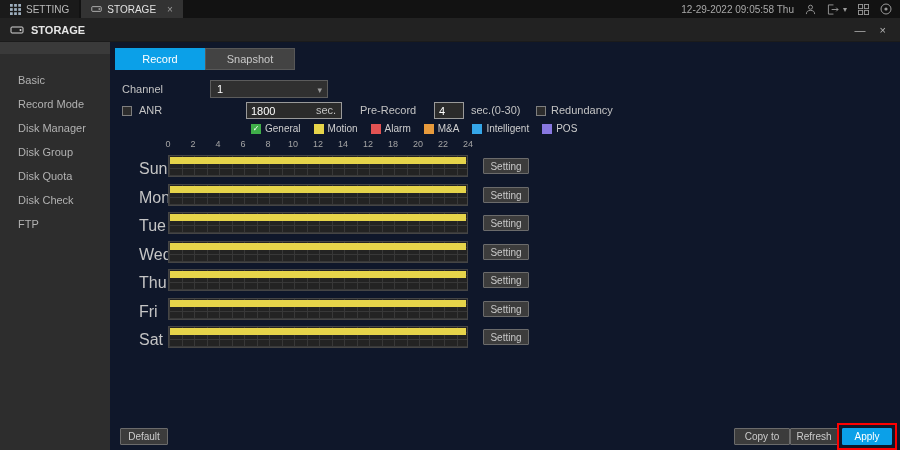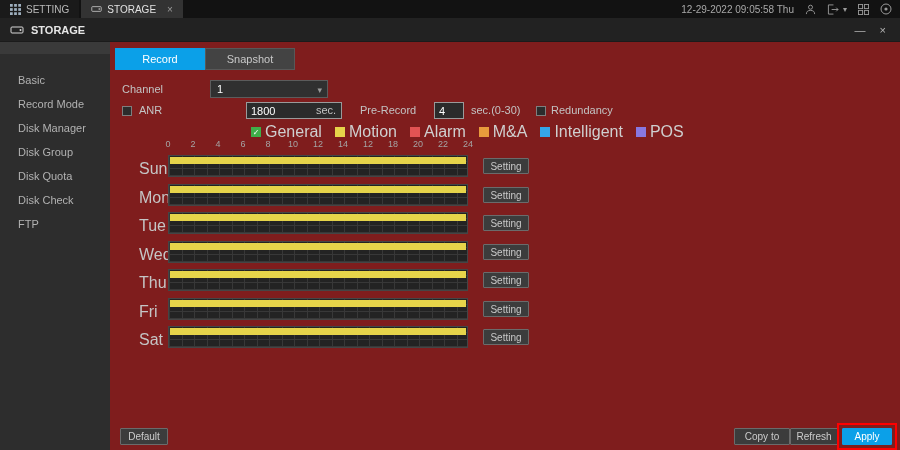--- a/index.html
+++ b/index.html
@@ -22,34 +22,34 @@
   .win-controls{margin-left:auto;display:flex;gap:14px;color:#b5b5b5;font-size:11px;font-weight:normal;padding-right:4px;}
   .win-controls span{cursor:pointer;}
 
   
   .sidebar{position:absolute;top:54px;bottom:0;left:0;width:110px;background:#2d2d2d;padding-top:14px;}
   .side-item{position:relative;height:24px;line-height:24px;padding-left:18px;color:#b2b2b2;font-size:11px;cursor:pointer;white-space:nowrap;}
   .side-item.active{background:#242424;color:#fff;}
   .side-item.active::before{content:"\203A";position:absolute;left:7px;top:0;color:#ddd;}
 
   
-  .main{position:absolute;top:42px;bottom:0;left:110px;right:0;background:#7f1d1d;}
+  .main{position:absolute;top:42px;bottom:0;left:110px;right:0;background:#0f172a;}
   .tab-btn{position:absolute;top:6px;width:90px;height:22px;font-size:11px;display:flex;align-items:center;justify-content:center;cursor:pointer;}
   .tab-record{left:5px;background:#0ba0e8;color:#fff;}
   .tab-snapshot{left:95px;background:#434343;color:#c9c9c9;border:1px solid #585858;}
 
   .lbl{position:absolute;color:#c3c3c3;font-size:11px;}
   .dropdown{position:absolute;left:100px;top:38px;width:118px;height:18px;background:#303030;border:1px solid #5c5c5c;color:#fff;font-size:11px;line-height:16px;padding-left:6px;cursor:pointer;}
   .dropdown::after{content:"\25BE";position:absolute;right:5px;top:1px;color:#9a9a9a;font-size:9px;}
   .checkbox{position:absolute;width:10px;height:10px;border:1px solid #7e7e7e;background:#2c2c2c;cursor:pointer;}
   .txt-input{position:absolute;height:17px;background:#2b2b2b;border:1px solid #9a9a9a;color:#fff;font-size:11px;padding:0 4px;font-family:"Liberation Sans",sans-serif;}
 
   
   .legend{position:absolute;left:141px;top:81px;display:flex;align-items:center;gap:13px;}
-  .legend-item{display:flex;align-items:center;gap:4px;color:#cfcfcf;font-size:16px;cursor:pointer;}
+  .legend-item{display:flex;align-items:center;gap:4px;color:#cfcfcf;font-size:10px;cursor:pointer;}
   .sw{width:10px;height:10px;display:flex;align-items:center;justify-content:center;font-size:8px;color:#fff;}
   .sw.checked::after{content:"\2713";}
 
   
   .hours{position:absolute;left:52px;top:97px;width:312px;display:flex;justify-content:space-between;color:#a5a5a5;font-size:9px;}
   .hours span{width:12px;text-align:center;}
 
   
   .row{position:absolute;left:0;width:100%;height:22px;}
   .row .day{position:absolute;left:29px;top:5px;font-size:16px;color:#c5c5c5;}

